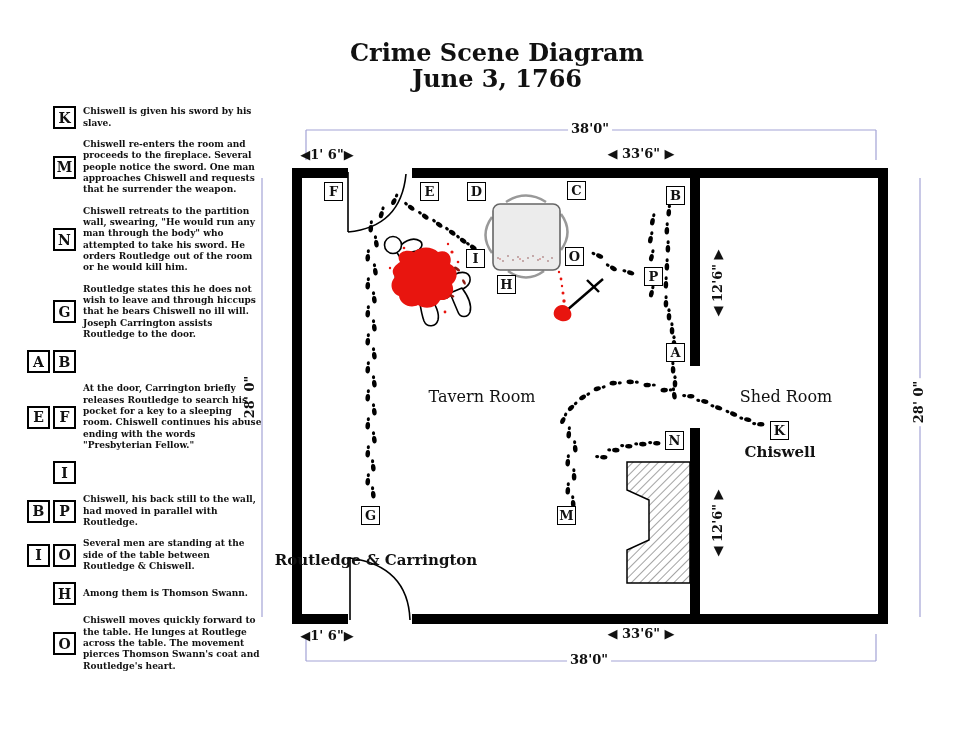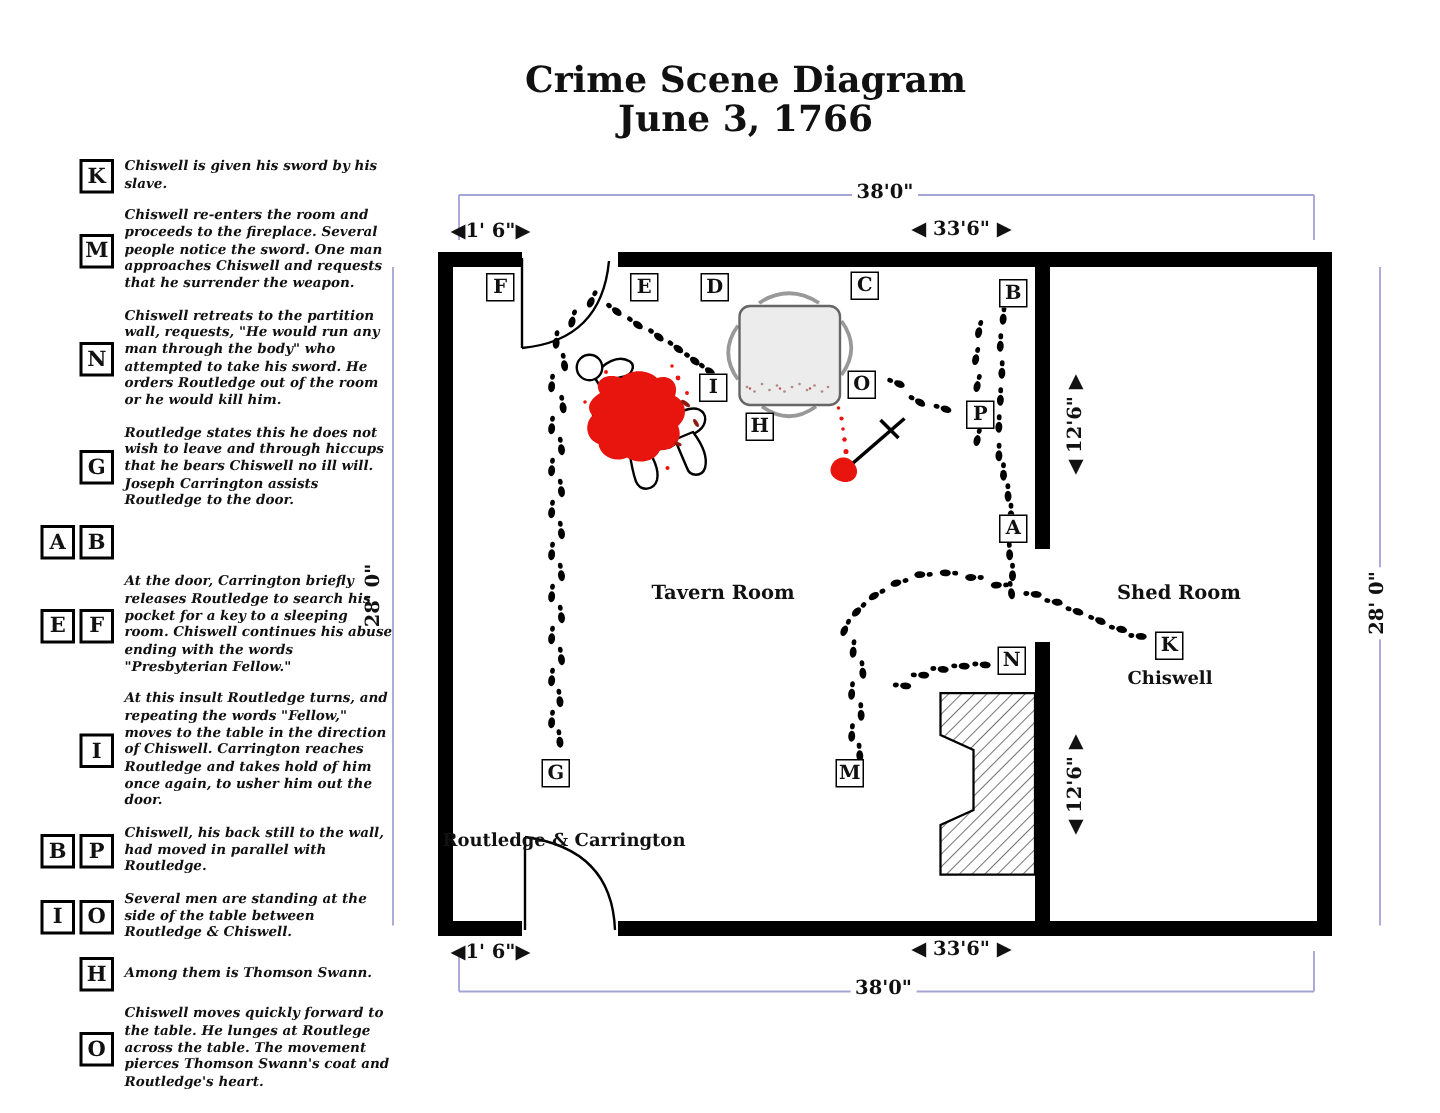--- a/index.html
+++ b/index.html
@@ -9,30 +9,30 @@
   }
   .title{position:absolute;left:497px;top:40px;transform:translateX(-50%);
     text-align:center;font-size:24px;font-weight:700;line-height:26px;white-space:nowrap;}
   
   .legend{position:absolute;left:26px;top:106px;width:236px;}
   .legend-row{display:flex;gap:7px;margin-bottom:10px;align-items:center;}
   .legend-boxes{display:flex;gap:3px;justify-content:flex-end;flex:0 0 50px;}
   .legend-box{width:19px;height:19px;border:2px solid #000;background:#fff;
     display:flex;align-items:center;justify-content:center;
     font-size:14px;font-weight:700;line-height:1;}
-  .legend-text{font-size:9px;line-height:1.26;font-weight:700;width:182px;letter-spacing:0px;font-style:italic;}
+  .legend-text{font-size:9px;line-height:1.26;font-weight:700;width:182px;letter-spacing:0px;}
   
   svg.plan{position:absolute;left:0;top:0;}
   .marker{position:absolute;width:17px;height:17px;border:1.6px solid #000;background:#fff;
     display:flex;align-items:center;justify-content:center;
     font-size:13px;font-weight:700;line-height:1;}
   .room-label{position:absolute;transform:translate(-50%,-50%);
-    font-size:13px;font-weight:700;white-space:nowrap;}
+    font-size:16px;font-weight:400;white-space:nowrap;}
   .caption{position:absolute;transform:translate(-50%,-50%);
-    font-size:12px;font-weight:700;white-space:nowrap;}
+    font-size:15px;font-weight:700;white-space:nowrap;}
   .dim{position:absolute;transform:translate(-50%,-50%);
     font-size:13px;font-weight:700;white-space:nowrap;background:#fff;
     padding:0 3px;line-height:1.1;}
   .dim.rot{transform:translate(-50%,-50%) rotate(-90deg);}
   .dim.nobg{background:transparent;}
 </style>
 </head>
 <body>
 
 <svg class="plan" width="960" height="742" viewBox="0 0 960 742">
@@ -440,21 +440,21 @@
     <div class="legend-row">
       <div class="legend-boxes">
         <div class="legend-box">M</div>
       </div>
       <div class="legend-text">Chiswell re-enters the room and proceeds to the fireplace. Several people notice the sword. One man approaches Chiswell and requests that he surrender the weapon.</div>
     </div>
     <div class="legend-row">
       <div class="legend-boxes">
         <div class="legend-box">N</div>
       </div>
-      <div class="legend-text">Chiswell retreats to the partition wall, requests, "He would run any man through the body" who attempted to take his sword. He orders Routledge out of the room or he would kill him.</div>
+      <div class="legend-text">Chiswell retreats to the partition wall, swearing, "He would run any man through the body" who attempted to take his sword. He orders Routledge out of the room or he would kill him.</div>
     </div>
     <div class="legend-row">
       <div class="legend-boxes">
         <div class="legend-box">G</div>
       </div>
       <div class="legend-text">Routledge states this he does not wish to leave and through hiccups that he bears Chiswell no ill will. Joseph Carrington assists Routledge to the door.</div>
     </div>
     <div class="legend-row">
       <div class="legend-boxes">
         <div class="legend-box">A</div>
@@ -465,21 +465,20 @@
       <div class="legend-boxes">
         <div class="legend-box">E</div>
         <div class="legend-box">F</div>
       </div>
       <div class="legend-text">At the door, Carrington briefly releases Routledge to search his pocket for a key to a sleeping room. Chiswell continues his abuse ending with the words "Presbyterian Fellow."</div>
     </div>
     <div class="legend-row">
       <div class="legend-boxes">
         <div class="legend-box">I</div>
       </div>
-      <div class="legend-text">At this insult Routledge turns, and repeating the words "Fellow," moves to the table in the direction of Chiswell. Carrington reaches Routledge and takes hold of him once again, to usher him out the door.</div>
     </div>
     <div class="legend-row">
       <div class="legend-boxes">
         <div class="legend-box">B</div>
         <div class="legend-box">P</div>
       </div>
       <div class="legend-text">Chiswell, his back still to the wall, had moved in parallel with Routledge.</div>
     </div>
     <div class="legend-row">
       <div class="legend-boxes">

